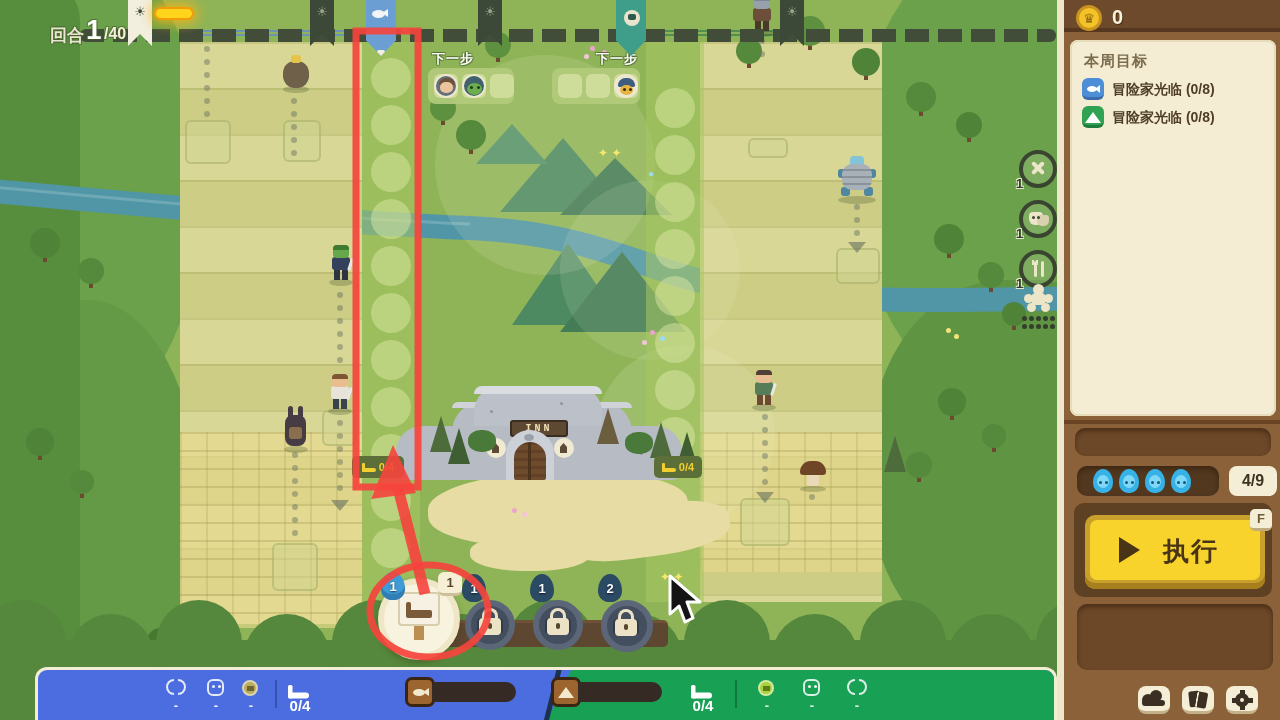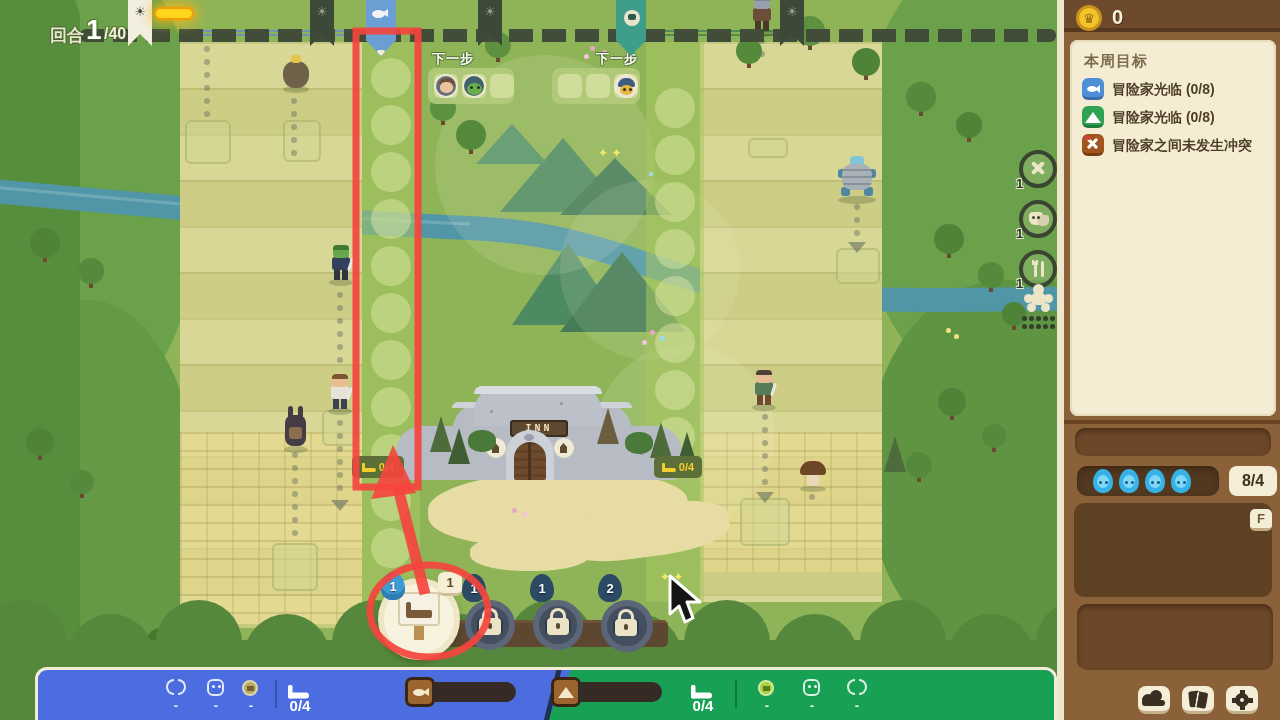--- a/index.html
+++ b/index.html
@@ -499,42 +499,39 @@
           <i class="a" style="left:13px;top:7px;width:0;height:0;border-top:4px solid transparent;border-bottom:4px solid transparent;border-right:5px solid #fff"></i>
         </span>
         <span class="a" style="left:30px;top:3px;color:#4e3d28;font-size:14px;font-weight:bold">冒险家光临 (0/8)</span>
       </div>
       <div class="a" style="left:12px;top:66px;width:186px;height:24px">
         <span class="goalicon" style="background:#2fa352;border-bottom:3px solid #1f7d3c">
           <i class="a" style="left:3px;top:6px;width:0;height:0;border-left:8px solid transparent;border-right:8px solid transparent;border-bottom:11px solid #fff"></i>
         </span>
         <span class="a" style="left:30px;top:3px;color:#4e3d28;font-size:14px;font-weight:bold">冒险家光临 (0/8)</span>
       </div>
-      <div class="a" style="left:12px;top:94px;width:186px;height:24px">
-        <span class="goalicon" style="background:#a2561f;border-bottom:3px solid #7c3c12">
-          <i class="a" style="left:9px;top:3px;width:3px;height:13px;background:#fff;border-radius:1px;transform:rotate(45deg)"></i>
-          <i class="a" style="left:9px;top:3px;width:3px;height:13px;background:#fff;border-radius:1px;transform:rotate(-45deg)"></i>
-          <i class="a" style="left:3px;top:2px;width:5px;height:4px;background:#d8403a"></i>
-        </span>
-        <span class="a" style="left:30px;top:3px;color:#4e3d28;font-size:14px;font-weight:bold">冒险家之间未发生冲突</span>
-      </div>
     </div>
 
     <div class="a" style="left:0;top:420px;width:216px;height:300px;background:#8a6138;border-top:4px solid #6b4424">
       <div class="tray" style="left:11px;top:4px;width:196px;height:28px"></div>
       <div class="tray" style="left:13px;top:42px;width:142px;height:30px;background:#52381f;display:flex;align-items:center;gap:6px;padding-left:16px" id="flame-tray">
           <span class="flame"></span>
           <span class="flame"></span>
           <span class="flame"></span>
           <span class="flame"></span>
         </div>
       <div class="a" style="left:165px;top:42px;width:48px;height:30px;background:#f5eed6;border-radius:8px;display:flex;align-items:center;justify-content:center;font-weight:bold;font-size:16px;color:#3f3322">
-          <span>8/4</span>
+          <span>4/9</span>
         </div>
       <div class="a" style="left:10px;top:79px;width:198px;height:94px;background:#5e4023;border-radius:10px"></div>
+      <button class="a" style="left:21px;top:91px;width:180px;height:74px;background:#c9a02b;border:none;border-radius:10px;box-shadow:inset 0 -6px 0 #a87f1e;cursor:pointer">
+        <span class="a" style="left:5px;top:5px;right:5px;bottom:9px;background:#f8d32b;border-radius:7px"></span>
+        <span class="a" style="left:34px;top:22px;width:0;height:0;border-top:13px solid transparent;border-bottom:13px solid transparent;border-left:21px solid #4a3417"></span>
+        <span class="a" style="left:78px;top:19px;color:#4a3417;font-size:26px;font-weight:bold;letter-spacing:2px">执行</span>
+      </button>
       <div class="a" style="left:186px;top:85px;width:22px;height:22px;background:#f5eed6;border-radius:5px;border-bottom:3px solid #c0ab7e;display:flex;align-items:center;justify-content:center;font-weight:bold;font-size:13px;color:#6b5a33">
           <span>F</span>
         </div>
       <div class="tray" style="left:13px;top:180px;width:196px;height:66px"></div>
       <div class="cbtn" style="left:74px;top:262px;width:32px;height:28px">
         <span class="a" style="left:4px;top:8px;width:12px;height:12px;background:#3a2f22;border-radius:50%;box-shadow:8px -4px 0 #3a2f22"></span>
         <span class="a" style="left:4px;top:14px;width:23px;height:6px;background:#3a2f22;border-radius:3px"></span>
       </div>
       <div class="cbtn" style="left:118px;top:262px;width:32px;height:28px">
         <span class="a" style="left:7px;top:5px;width:11px;height:16px;background:#3a2f22;border-radius:2px;transform:rotate(-6deg)"></span>

